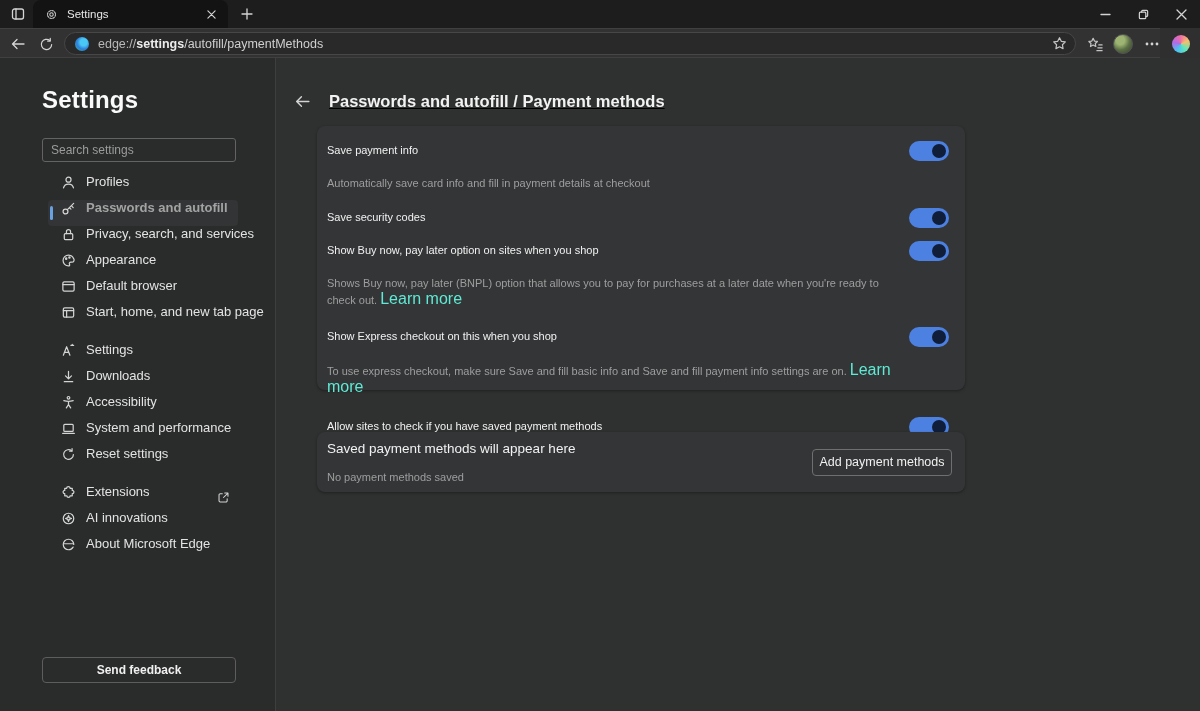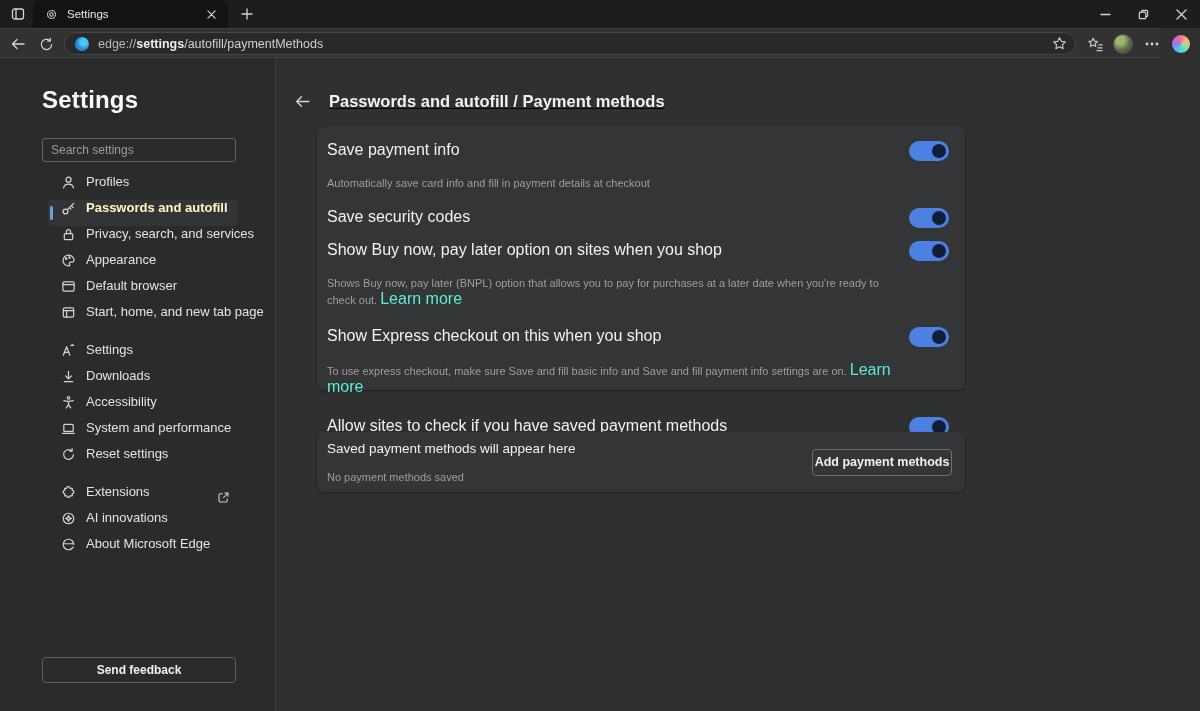--- a/index.html
+++ b/index.html
@@ -33,52 +33,52 @@
 
   
   .content { position:absolute; top:58px; left:0; width:1200px; height:653px; display:flex; }
   .sidebar { position:relative; width:276px; height:653px; background:#2a2b2b; border-right:1px solid #3e3e3e; flex:none; }
   .sb-title { position:absolute; left:42px; top:28px; font-size:24px; font-weight:700; color:#fafafa; letter-spacing:.2px; }
   .sb-search { position:absolute; left:42px; top:80px; width:194px; height:24px; background:#2a2b2b; border:1px solid #636363; border-radius:3px; color:#ddd; font-size:12px; padding:0 8px; font-family:"Liberation Sans", sans-serif; }
   .sb-search::placeholder { color:#9b9b9b; }
   .nav { position:absolute; left:48px; top:116px; width:190px; }
   .nav-group { margin-bottom:12px; }
   .nav-item { position:relative; height:26px; display:flex; padding-left:12px; border-radius:4px; cursor:pointer; color:#e3e3e3; }
-  .nav-item.active { background:#333435; font-weight:700; color:#fef9c3; }
+  .nav-item.active { background:#333435; font-weight:700; color:#a3a3a3; }
   .accent-bar { position:absolute; left:2px; top:6px; width:3px; height:14px; border-radius:2px; background:#69a1e0; display:none; }
   .nav-item.active .accent-bar { display:block; }
   .nav-icon { width:16px; height:16px; display:flex; align-items:center; justify-content:center; flex:none; }
   .nav-label { margin-left:10px; font-size:13px; white-space:nowrap; }
   .nav-trail { margin-left:auto; margin-right:8px; display:flex; align-items:center; }
   .feedback-btn { position:absolute; left:42px; top:599px; width:194px; height:26px; background:transparent; border:1px solid #5d5d5d; border-radius:4px; color:#f0f0f0; font-size:12px; font-weight:700; cursor:pointer; font-family:"Liberation Sans", sans-serif; }
 
   .main { position:relative; flex:1; height:653px; background:#2f3030; }
   .main-header { position:absolute; left:13px; top:30px; display:flex; align-items:center;text-decoration:underline; }
   .back-btn { width:26px; height:26px; display:flex; align-items:center; justify-content:center; border-radius:50%; cursor:pointer; }
   .main-title { margin-left:14px; font-size:16.5px; font-weight:700; color:#f2f2f2; }
 
   .card { position:absolute; left:41px; width:648px; background:#343537; border-radius:8px; box-shadow:0 1px 3px rgba(0,0,0,.35); }
   .card.toggles { top:68px; height:264px; padding:15px 16px 0 10px; }
   .row { display:flex; align-items:flex-start; }
   .row-text { width:578px; flex:none; }
-  .row-title { font-size:16px; color:#f1f1f1; line-height:18px; }
+  .row-title { font-size:11px; color:#f1f1f1; line-height:18px; }
   .row-desc { font-size:11px; color:#9e9e9e; line-height:15px; margin-top:17px; }
   .learn { color:#5eead4; font-size:16px; text-decoration:none; cursor:pointer; }
   .learn:empty { display:none; }
   .row-desc:empty, .row-desc.blank { display:none; }
   .toggle { margin-left:auto; width:40px; height:20px; border-radius:10px; background:#5a5a5a; position:relative; cursor:pointer; flex:none; }
   .toggle.on { background:#4c80e1; }
   .toggle .knob { position:absolute; top:3px; left:3px; width:14px; height:14px; border-radius:50%; background:#dcdcdc; }
   .toggle.on .knob { left:auto; right:3px; background:#101e3a; }
   .m17{margin-bottom:17px}.m13{margin-bottom:13px}.m19{margin-bottom:19px}.m21{margin-bottom:21px}
 
   .card.saved { top:374px; height:60px; display:flex; align-items:center; padding:0 13px 0 10px; }
   .saved-title { font-size:13.5px; color:#f1f1f1; }
   .saved-sub { font-size:11px; color:#9e9e9e; margin-top:15px; }
-  .add-btn { margin-left:auto; width:140px; height:27px; background:transparent; border:1px solid #6f6f6f; border-radius:4px; color:#f0f0f0; font-size:12.5px; font-weight:700; cursor:pointer; font-family:"Liberation Sans", sans-serif; }
+  .add-btn { margin-left:auto; width:140px; height:27px; background:transparent; border:1px solid #6f6f6f; border-radius:4px; color:#f0f0f0; font-size:12.5px; font-weight:400; cursor:pointer; font-family:"Liberation Sans", sans-serif; }
 
   svg.ic { stroke:#d4d4d4; fill:none; stroke-width:1.3; stroke-linecap:round; stroke-linejoin:round; }
   svg.ic.dim { stroke:#c4c4c4; }
 </style>
 </head>
 <body>
 
 <div class="app">
 
   <div class="titlebar">

